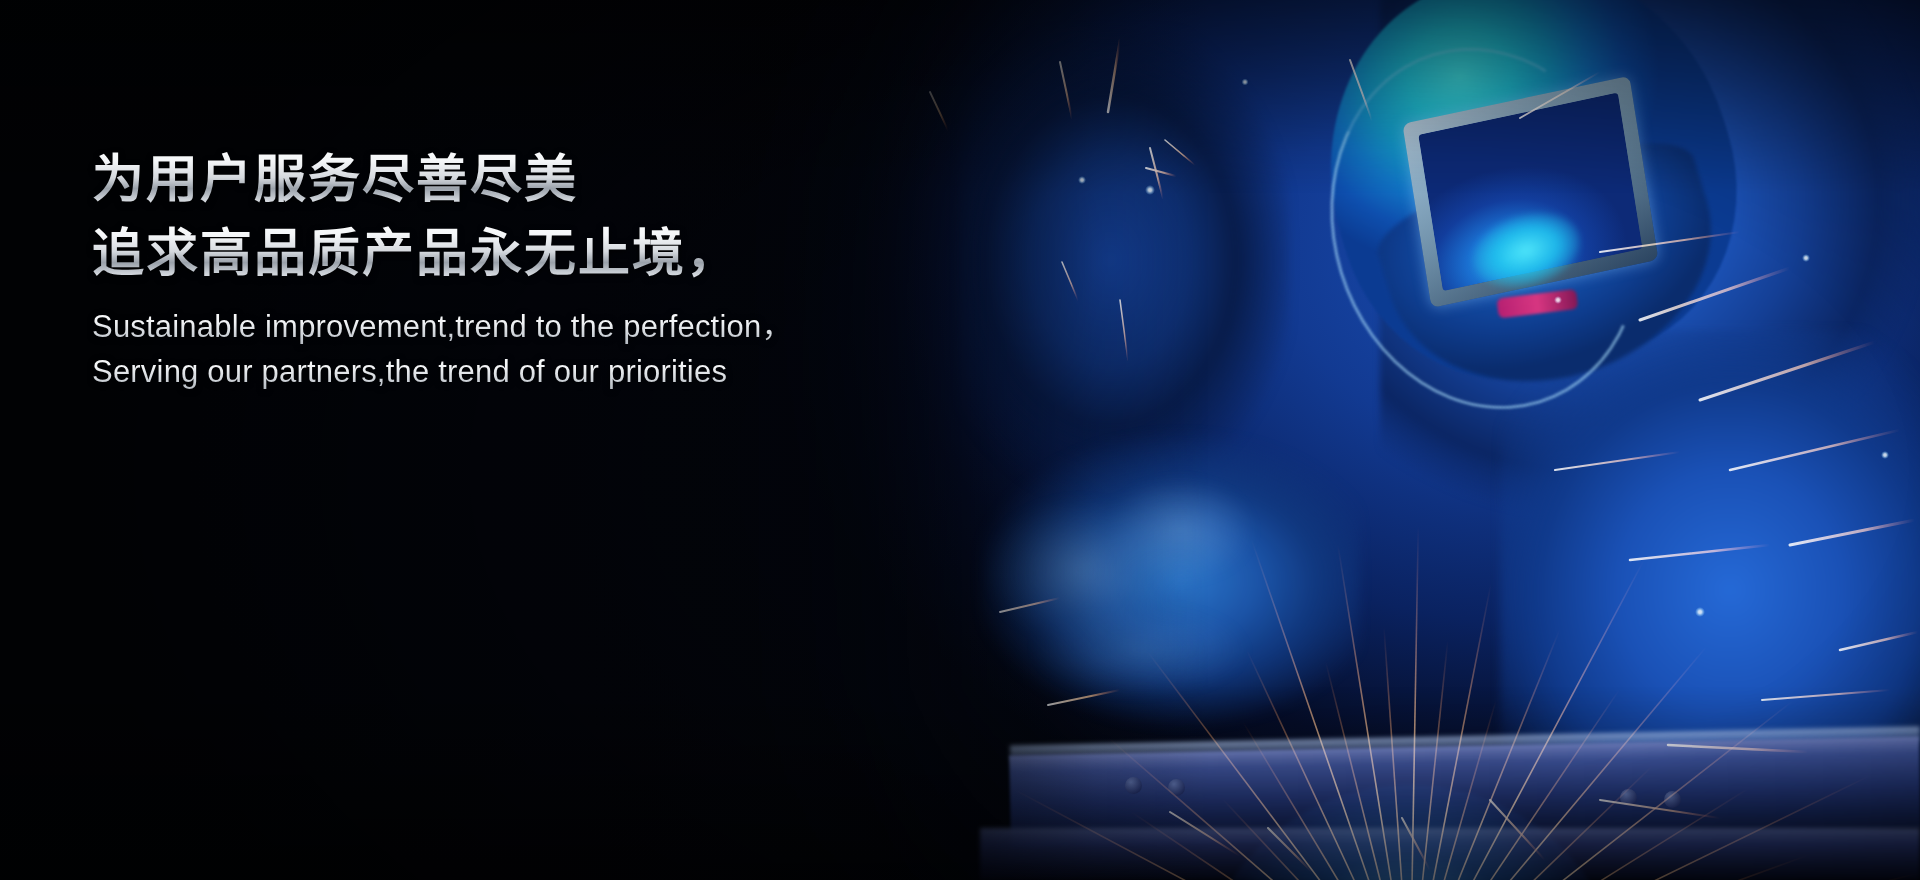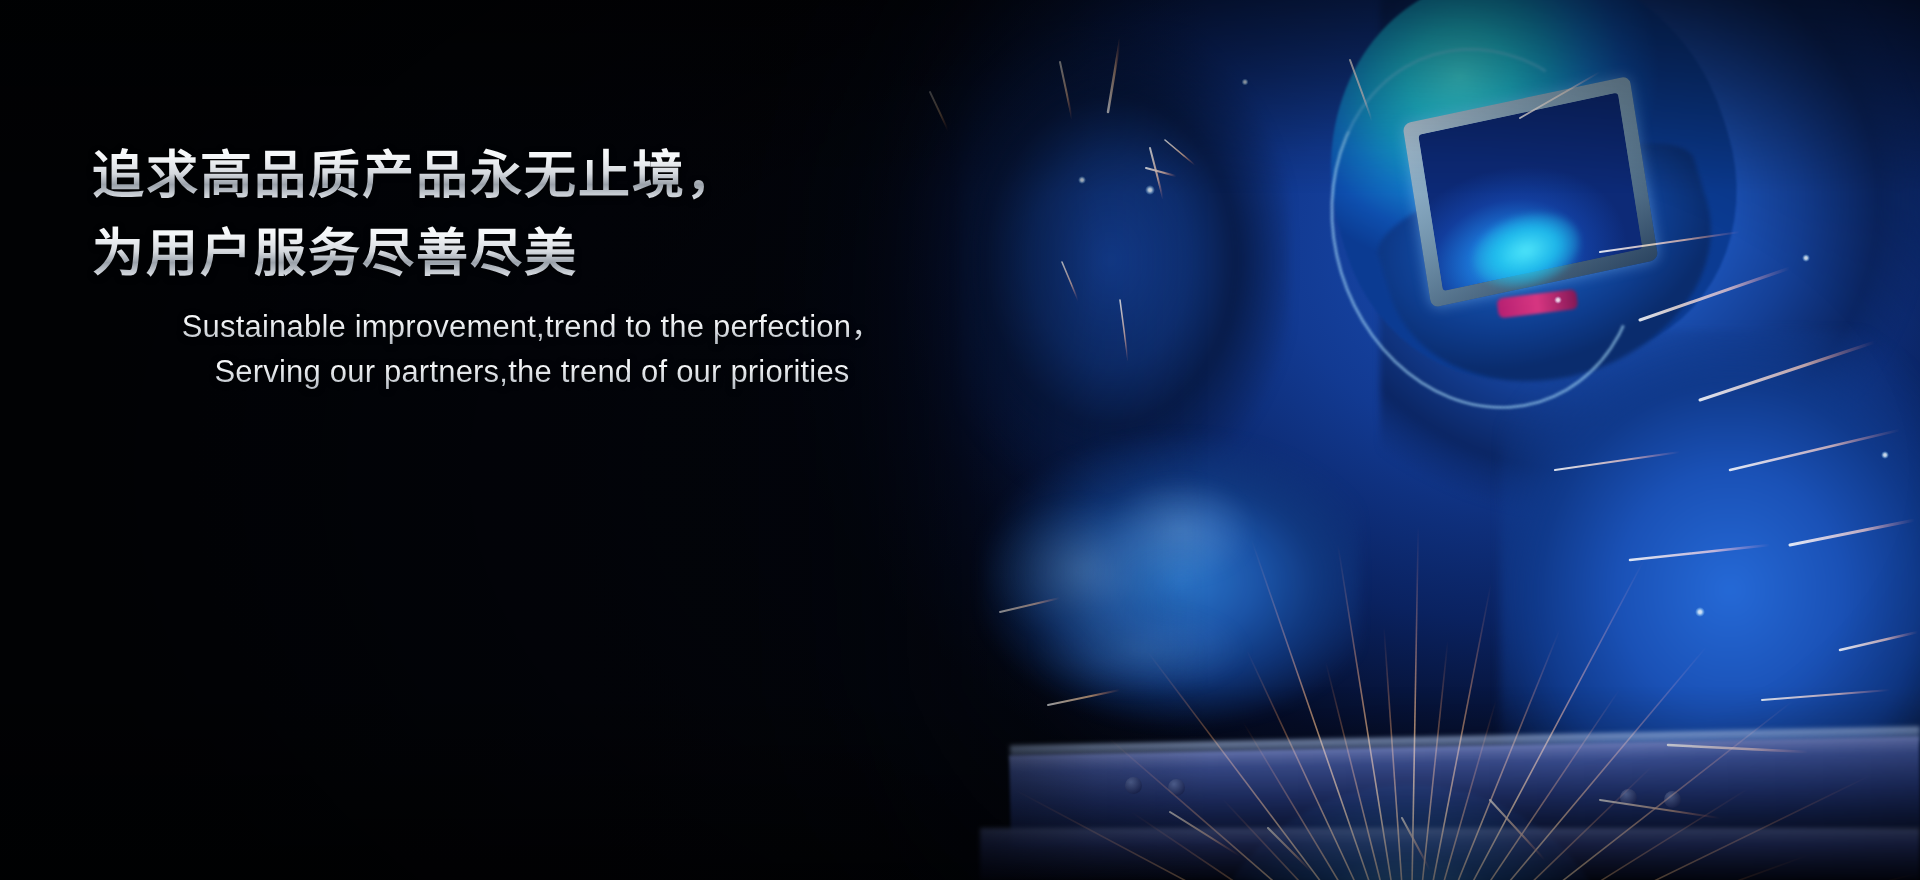--- a/index.html
+++ b/index.html
@@ -245,21 +245,21 @@
     line-height:45px;
     letter-spacing:.2px;
     white-space:nowrap;
     background:linear-gradient(180deg,#ffffff 0%,#f2f4f6 40%,#c9ced4 72%,#aab0b8 100%);
     -webkit-background-clip:text;
     background-clip:text;
     color:transparent;
     -webkit-text-fill-color:transparent;
     filter:drop-shadow(0 1px 3px rgba(0,0,0,.9));
   }
-  .en-block{ margin-top:14px;text-align:center; }
+  .en-block{ margin-top:14px; }
 </style>
 </head>
 <body>
 
 <div class="banner">
 
   <div class="photo">
 
     <div class="bg-base"></div>
     <div class="sleeve-left"></div>
@@ -472,21 +472,21 @@
           <circle cx="1245" cy="82" r="3.5" fill="url(#core)"></circle>
         </g>
       </svg>
     </div>
 
     <div class="scrim"></div>
     <div class="vignette"></div>
   </div>
 
   <div class="copy">
+    <div class="cn-line line2">为用户服务尽善尽美</div>
     <div class="cn-line line1">追求高品质产品永无止境，</div>
-    <div class="cn-line line2">为用户服务尽善尽美</div>
     <div class="en-block">
       <div class="en-line">Sustainable improvement,trend to the perfection，</div>
       <div class="en-line">Serving our partners,the trend of our priorities</div>
     </div>
   </div>
 
 </div>
 
 </body></html>

